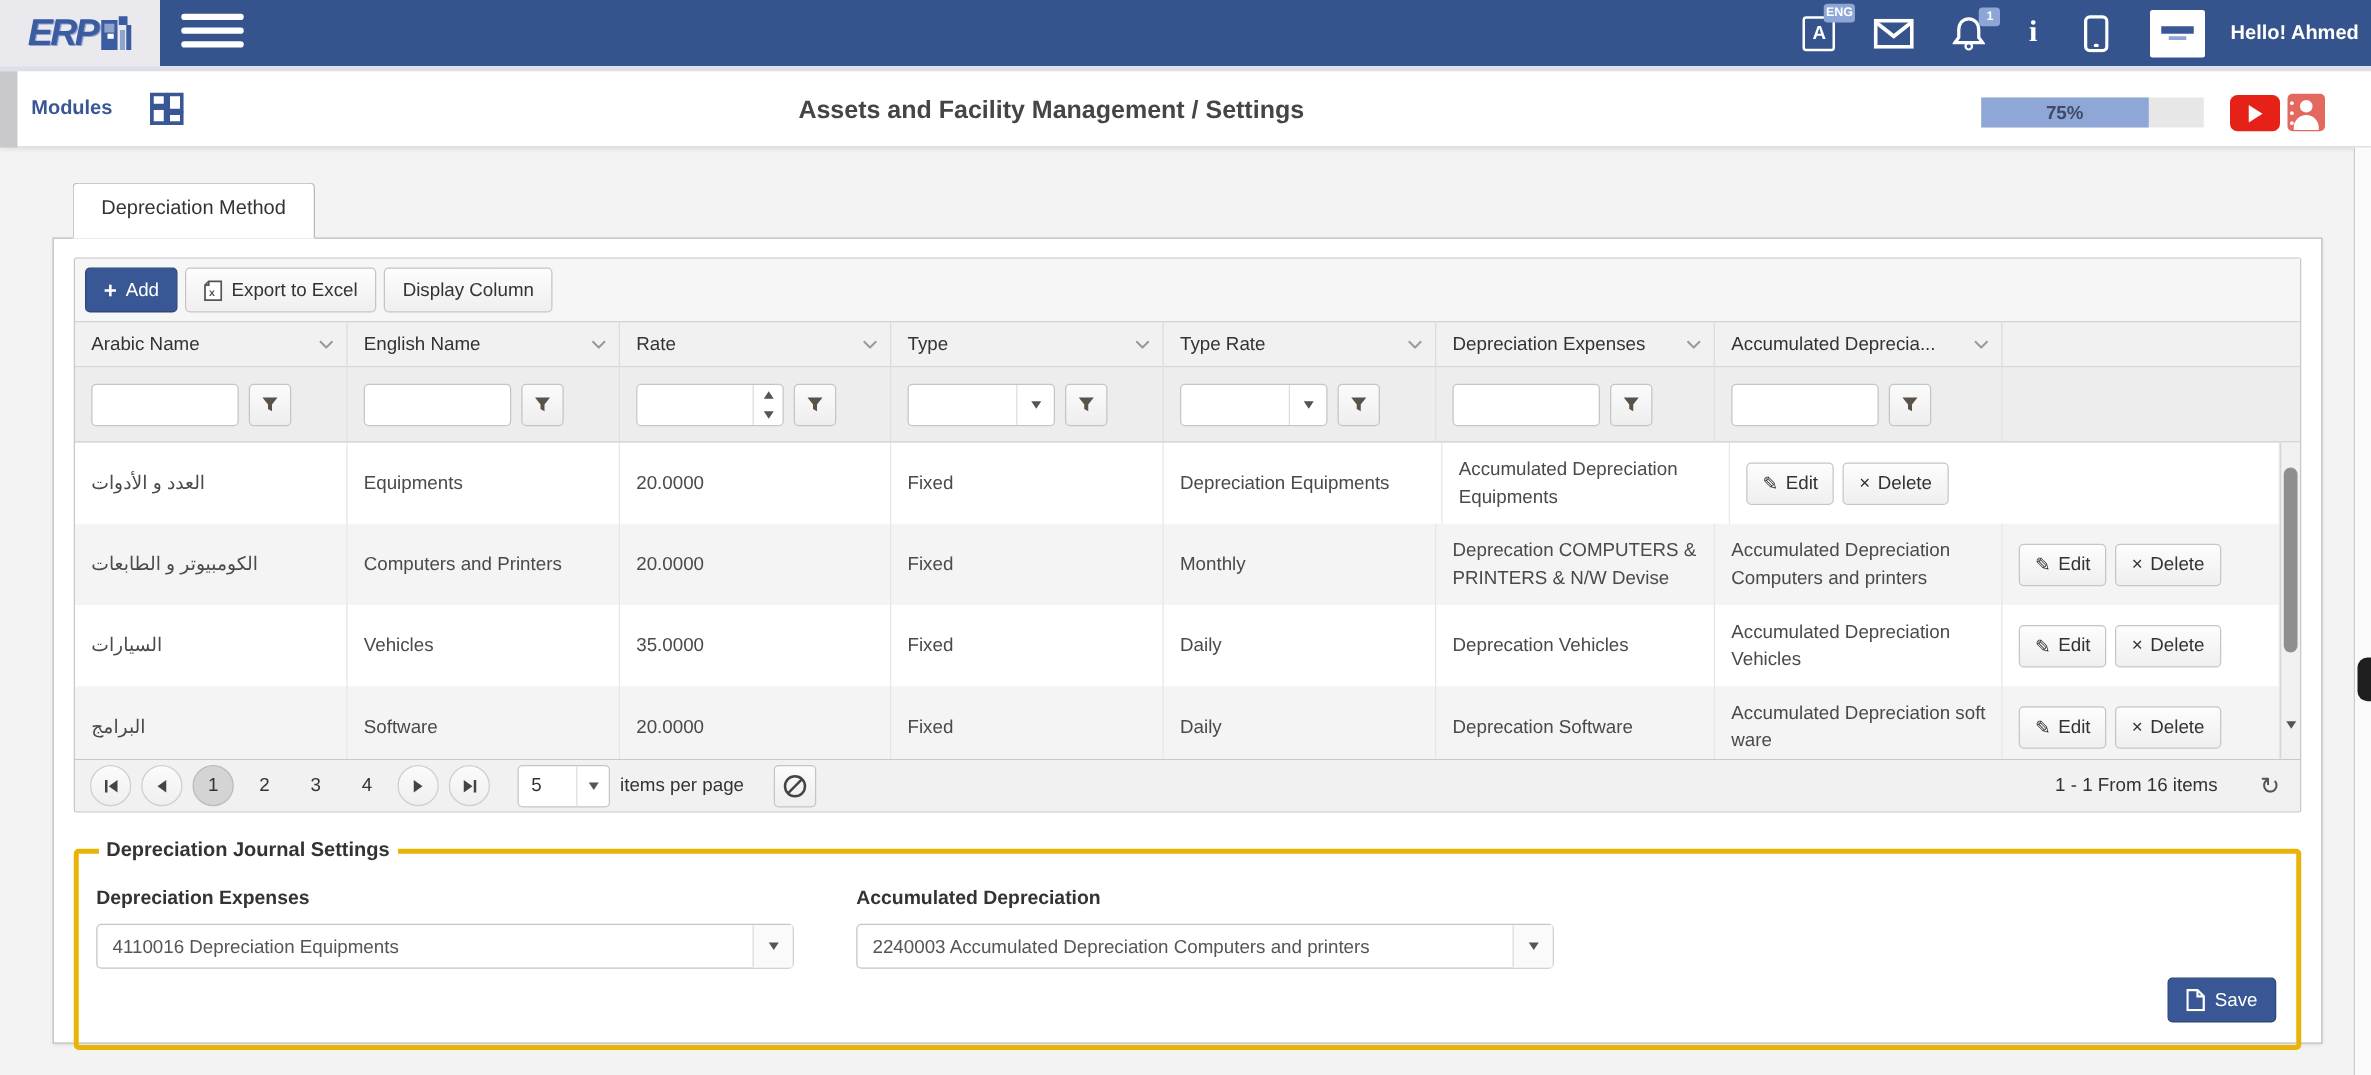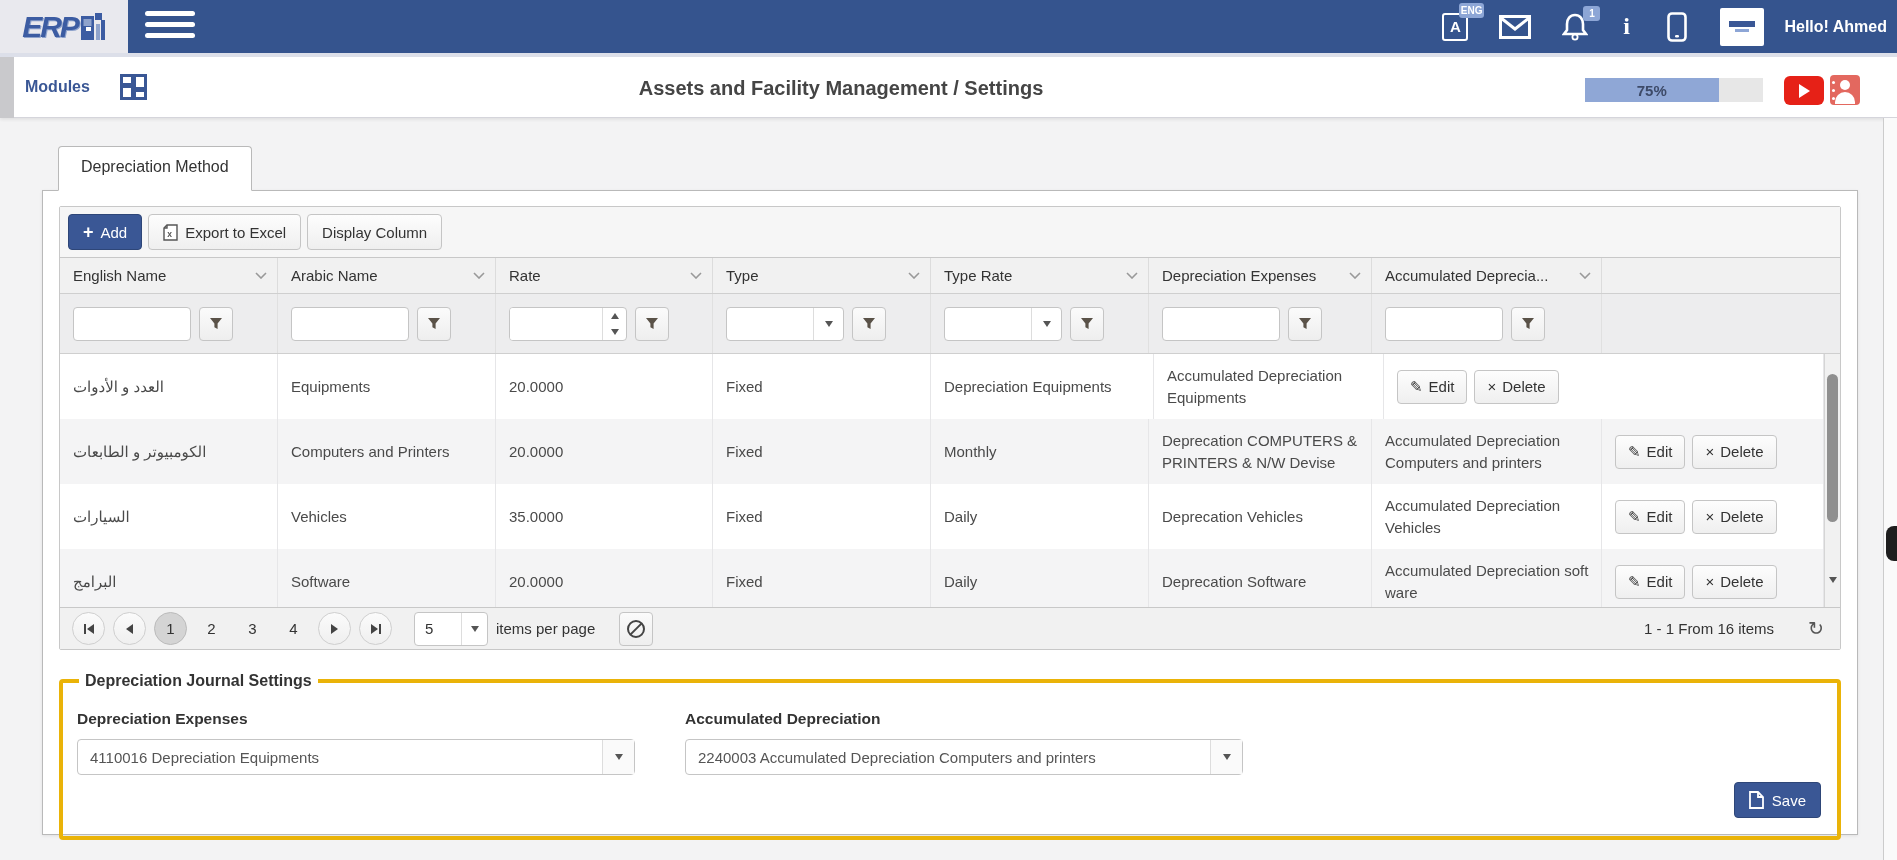--- a/index.html
+++ b/index.html
@@ -258,28 +258,28 @@
             </svg>
           </span>
           <span>Export to Excel</span>
         </button>
         <button class="btn">
           <span>Display Column</span>
         </button>
       </div>
 
       <div class="hrow">
+        <div class="hcell c1">
+          <span>Arabic Name</span>
+          <svg width="12" height="7">
+              <polyline points="1,1 6,6 11,1" fill="none" stroke="#999" stroke-width="1.6"></polyline>
+            </svg>
+        </div>
         <div class="hcell c2">
           <span>English Name</span>
-          <svg width="12" height="7">
-              <polyline points="1,1 6,6 11,1" fill="none" stroke="#999" stroke-width="1.6"></polyline>
-            </svg>
-        </div>
-        <div class="hcell c1">
-          <span>Arabic Name</span>
           <svg width="12" height="7">
               <polyline points="1,1 6,6 11,1" fill="none" stroke="#999" stroke-width="1.6"></polyline>
             </svg>
         </div>
         <div class="hcell c3">
           <span>Rate</span>
           <svg width="12" height="7">
               <polyline points="1,1 6,6 11,1" fill="none" stroke="#999" stroke-width="1.6"></polyline>
             </svg>
         </div>

